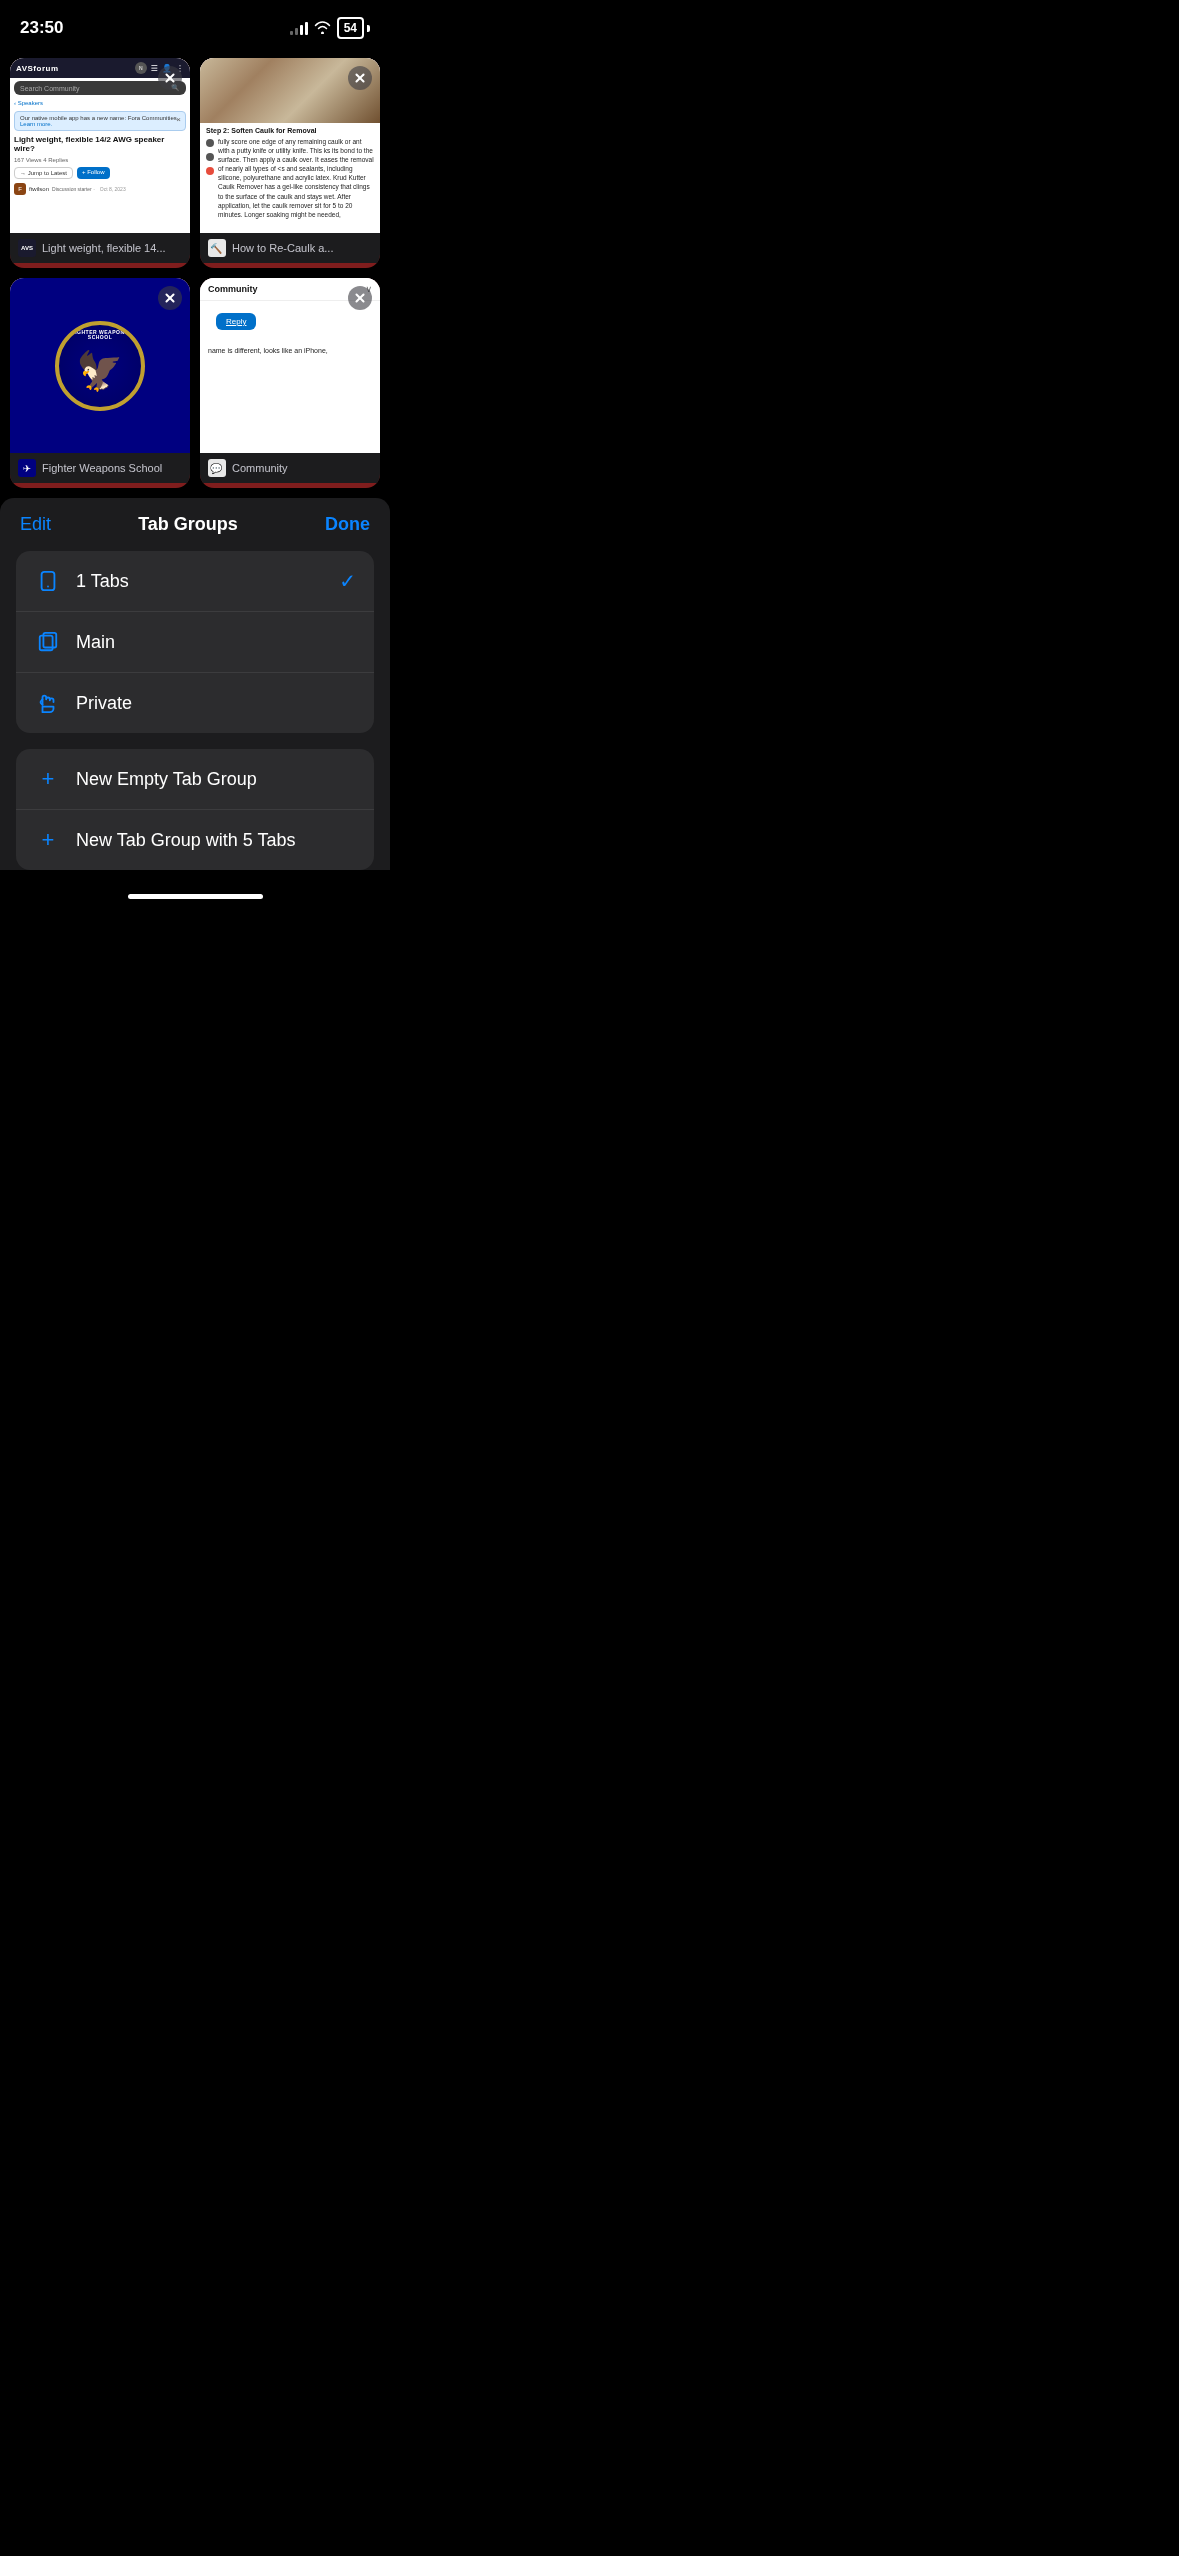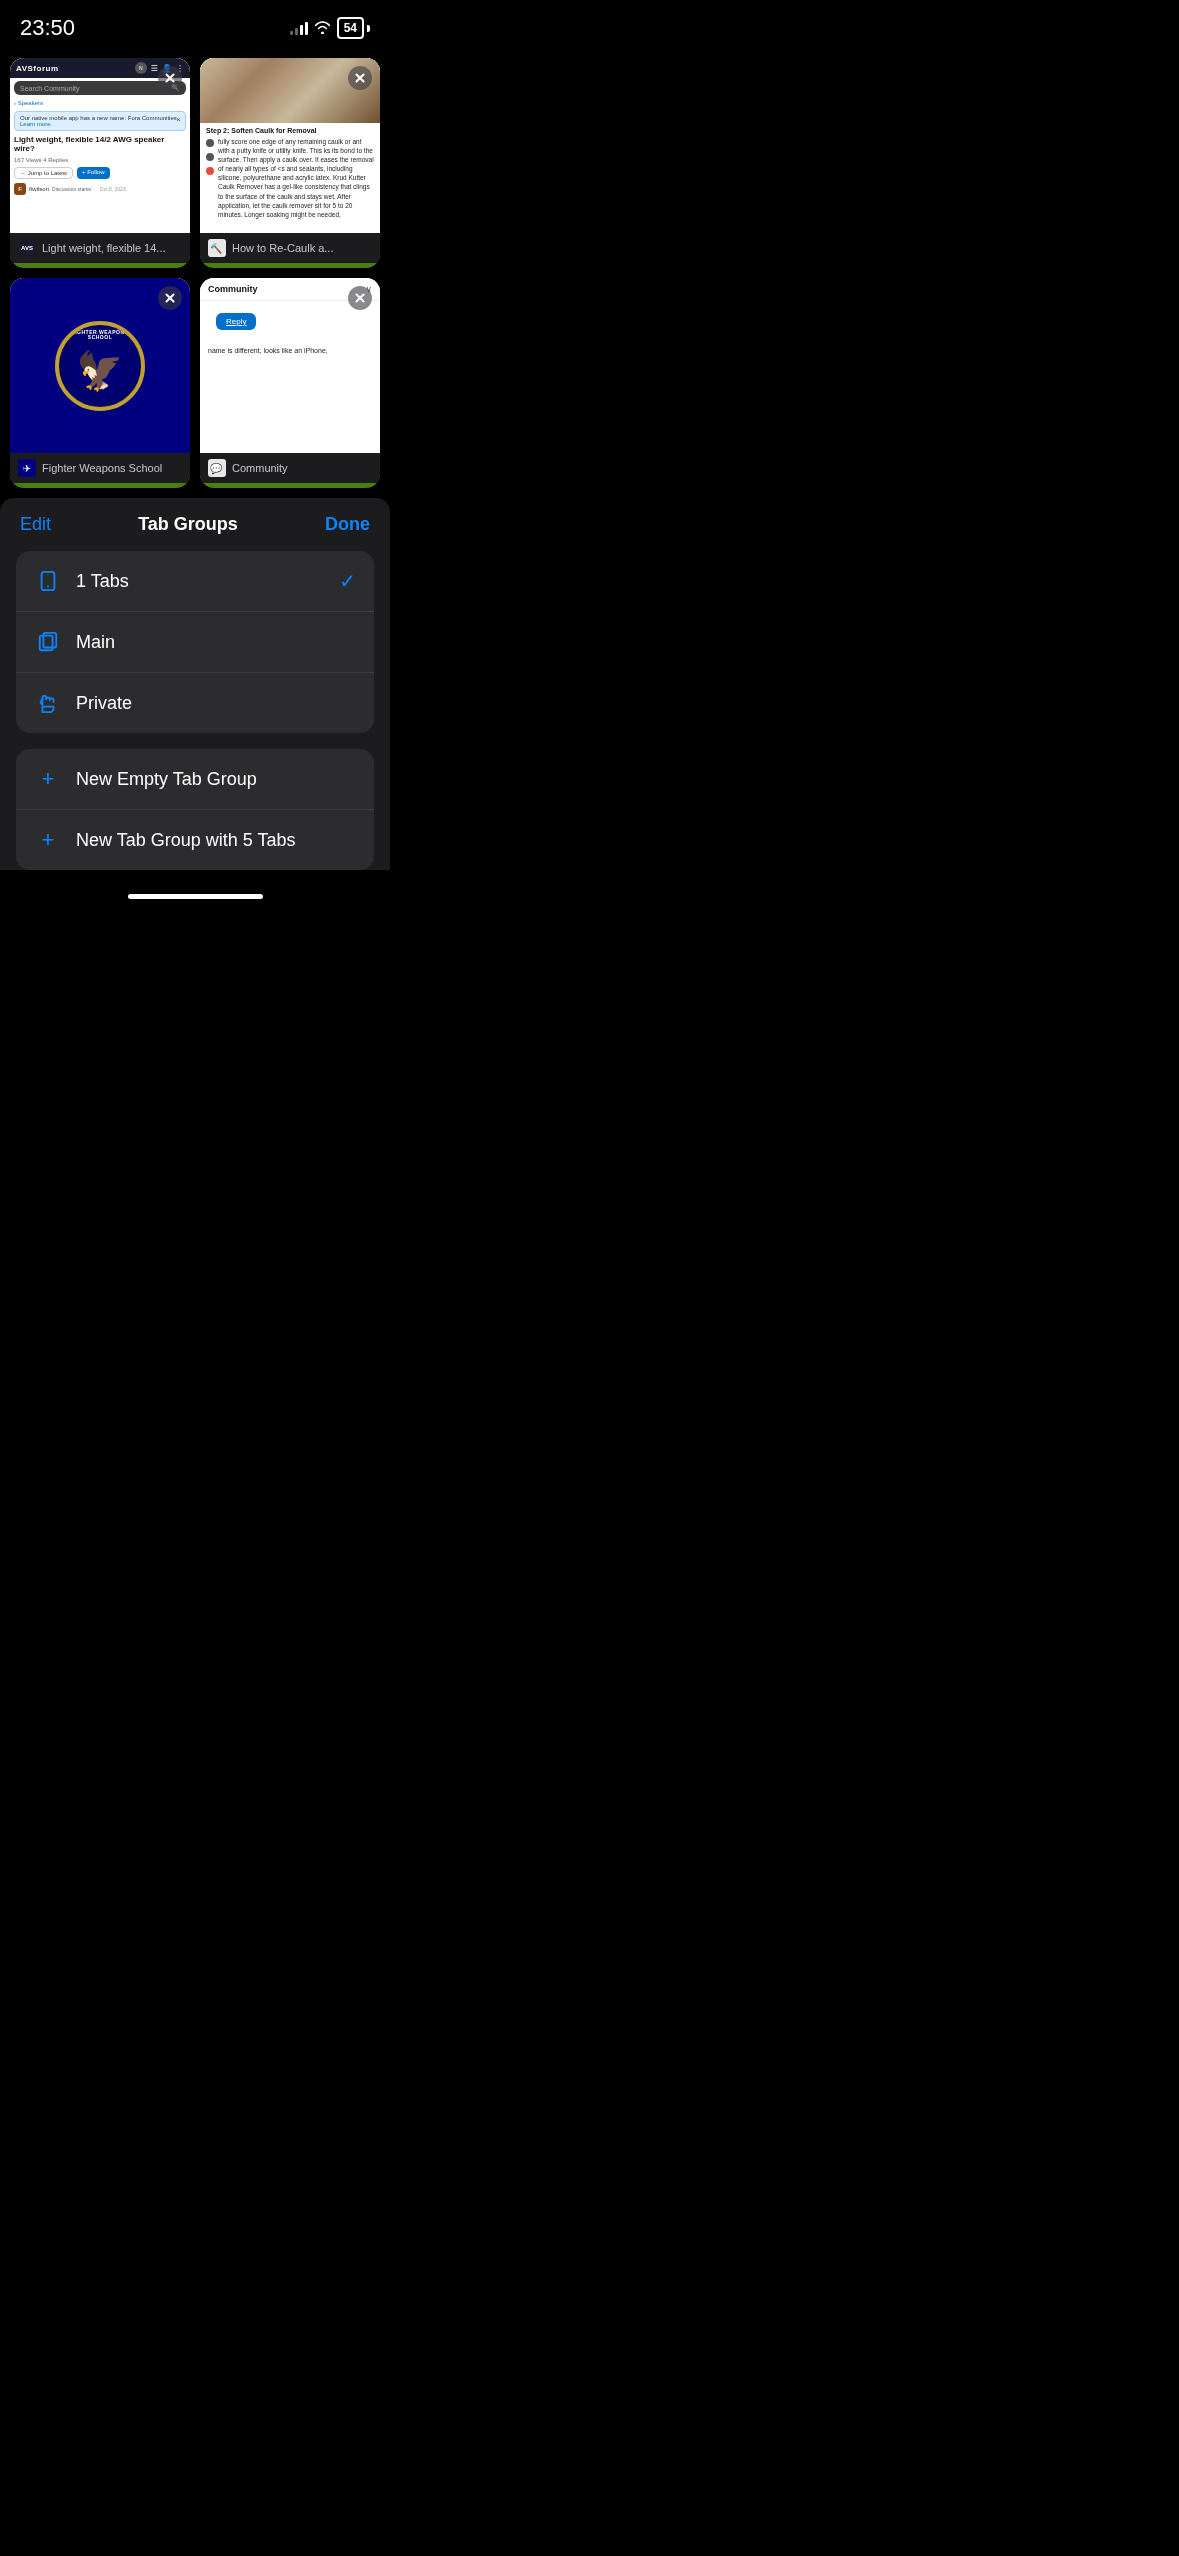--- a/index.html
+++ b/index.html
@@ -17,22 +17,22 @@
     
     .status-bar {
       display: flex;
       justify-content: space-between;
       align-items: center;
       padding: 14px 20px 8px;
       height: 50px;
     }
 
     .status-time {
-      font-size: 22px;
-      font-weight: 400;
+      font-size: 17px;
+      font-weight: 700;
       color: #fff;
     }
 
     .status-icons {
       display: flex;
       align-items: center;
       gap: 6px;
     }
 
     .signal-bars {
@@ -82,21 +82,21 @@
       grid-template-columns: 1fr 1fr;
       gap: 10px;
       padding: 0 10px;
       margin-top: 8px;
     }
 
     .tab-card {
       position: relative;
       border-radius: 14px;
       overflow: hidden;
-      background: #4d7c0f;
+      background: #7f1d1d;
       height: 210px;
     }
 
     .tab-card-inner {
       width: 100%;
       height: 175px;
       background: #f2f2f7;
       overflow: hidden;
       position: relative;
     }

